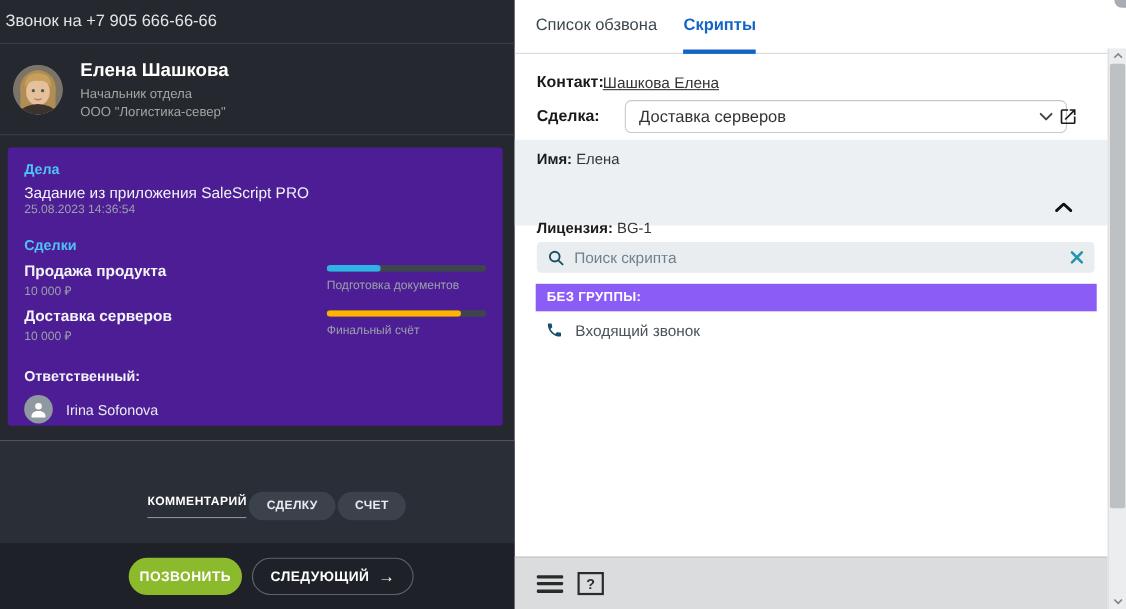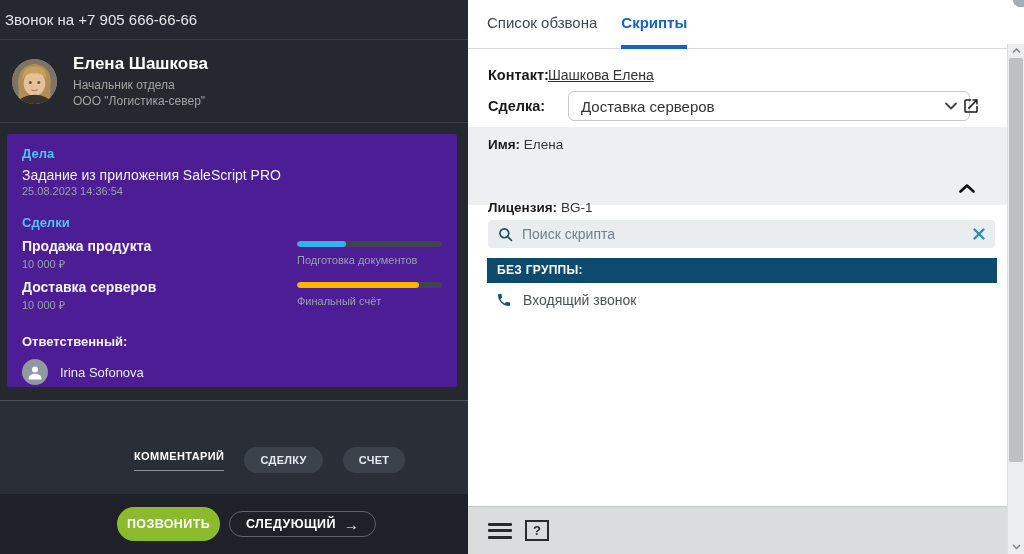--- a/index.html
+++ b/index.html
@@ -29,27 +29,27 @@
   .deal-right { width:145px; padding-top:3px; }
   .bar-track { width:145px; height:6px; background:#3f454d; border-radius:3px; overflow:hidden; }
   .bar-fill { height:6px; border-radius:3px; }
   .stage-label { font-size:11px; color:#9aa1a8; margin-top:7px; }
   .resp-label { font-size:13px; font-weight:bold; color:#f1f3f5; margin-top:22px; }
   .resp-row { display:flex; align-items:center; margin-top:10px; }
   .avatar-sm { width:26px; height:26px; border-radius:50%; background:#9098a0; display:flex; align-items:center; justify-content:center; }
   .resp-name { font-size:13px; color:#e8ebee; margin-left:12px; }
 
   .lp-mid { position:absolute; left:0; top:400px; width:468px; height:94px; background:#2a2e36; border-top:1px solid #4d525a; }
-  .actions-row { position:absolute; left:134px; top:46px; display:flex; align-items:center; gap:20px; }
+  .actions-row { position:absolute; left:134px; top:46px; display:flex; align-items:center; gap:2px; }
   .link-action { font-size:11px; font-weight:bold; letter-spacing:.4px; color:#ffffff; padding-bottom:8px; border-bottom:1px solid #8a9097; cursor:pointer; }
   .pill-action { font-size:11px; font-weight:bold; letter-spacing:.3px; color:#e8ebee; background:#3b424b; border:none; border-radius:13px; padding:7px 16px; cursor:pointer; }
 
   .lp-footer { position:absolute; left:0; top:494px; width:468px; height:60px; background:#1e2127; display:flex; align-items:center; padding-left:117px; gap:9px; }
   .btn-call { width:103px; height:34px; border:none; border-radius:17px; color:#ffffff; font-size:12.5px; font-weight:bold; letter-spacing:.4px; cursor:pointer; }
-  .btn-next { height:26px; padding:0 16px; background:transparent; border:1px solid #5d646d; border-radius:17px; color:#ffffff; font-size:12.5px; font-weight:bold; letter-spacing:.4px; display:flex; align-items:center; gap:8px; cursor:pointer; }
+  .btn-next { height:34px; padding:0 16px; background:transparent; border:1px solid #5d646d; border-radius:17px; color:#ffffff; font-size:12.5px; font-weight:bold; letter-spacing:.4px; display:flex; align-items:center; gap:8px; cursor:pointer; }
   .btn-next .arrow { font-size:15px; font-weight:normal; }
 
   
   .right-panel { position:absolute; left:468px; top:0; width:556px; height:554px; background:#ffffff; }
 
   .tab-bar { height:49px; border-bottom:1px solid #d9d9d9; display:flex; align-items:flex-end; padding-left:19px; gap:24px; }
   .tab { font-size:15px; padding-bottom:14px; cursor:pointer; border-bottom:4px solid transparent; margin-bottom:-1px; }
   .tab.inactive { color:#3c4850; }
   .tab.active { font-weight:bold; }
 
@@ -67,21 +67,21 @@
   .info-box { position:absolute; left:0; top:78px; width:539px; height:78px; background:#edf0f3; padding:10px 20px 8px 20px; display:flex; flex-direction:column; justify-content:space-between;gap:48px; }
   .info-line { font-size:13.5px; color:#333333; }
   .info-line b { color:#1a1a1a; }
   .collapse-btn { position:absolute; right:32px; bottom:9px; background:none; border:none; cursor:pointer; padding:0; }
 
   .search-bar { position:absolute; left:20px; top:171px; width:507px; height:28px; background:#e9edf0; border-radius:4px; display:flex; align-items:center; padding:0 10px; }
   .search-input { flex:1; border:none; background:transparent; outline:none; font-size:14px; color:#333; margin-left:9px; font-family:"Liberation Sans", sans-serif; }
   .search-input::placeholder { color:#70828e; opacity:1; }
   .clear-btn { background:none; border:none; cursor:pointer; padding:0; display:flex; }
 
-  .group-header { position:absolute; left:19px; top:209px; width:510px; height:25px; background:#0c4a6e; color:#ffffff; font-size:12px; font-weight:bold; letter-spacing:.3px; line-height:25px; padding-left:10px; }
+  .group-header { position:absolute; left:19px; top:209px; width:510px; height:25px; background:#8b5cf6; color:#ffffff; font-size:12px; font-weight:bold; letter-spacing:.3px; line-height:25px; padding-left:10px; }
   .script-item { position:absolute; left:19px; top:240px; height:22px; display:flex; align-items:center; gap:11px; padding-left:9px; cursor:pointer; }
   .script-item span { font-size:14px; color:#4a525a; }
 
   .rp-toolbar { position:absolute; left:0; bottom:0; width:539px; height:48px; background:#dadcdd; border-top:1px solid #c2c4c5; display:flex; align-items:center; padding-left:20px; gap:13px; }
   .hamburger { width:24px; height:16px; display:flex; flex-direction:column; justify-content:space-between; background:none; border:none; cursor:pointer; padding:0; }
   .hamburger i { display:block; height:3px; background:#2b2b2b; border-radius:1px; }
   .help-btn { width:24px; height:21px; border:2px solid #2b2b2b; background:transparent; font-size:13px; font-weight:bold; color:#2b2b2b; cursor:pointer; display:flex; align-items:center; justify-content:center; font-family:"Liberation Sans", sans-serif; }
 
   
   .scrollbar { position:absolute; right:0; top:44px; width:17px; height:510px; background:#ebedee; border-left:1px solid #dcdee0; }

